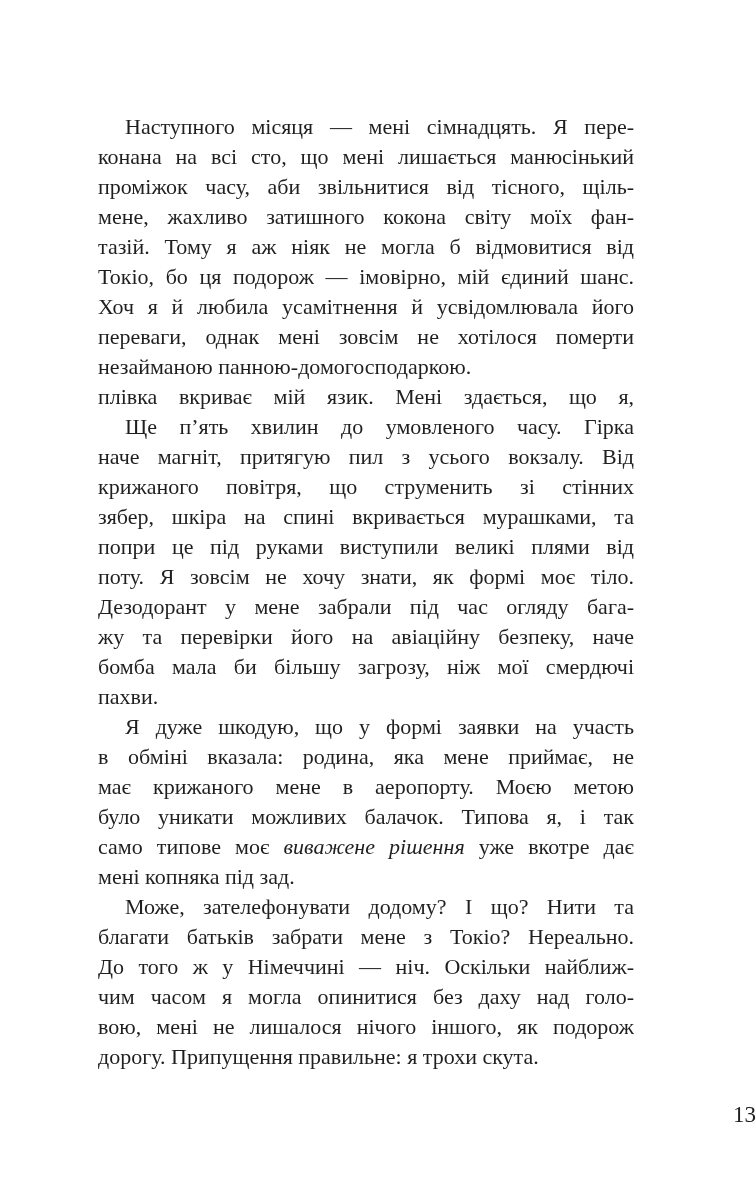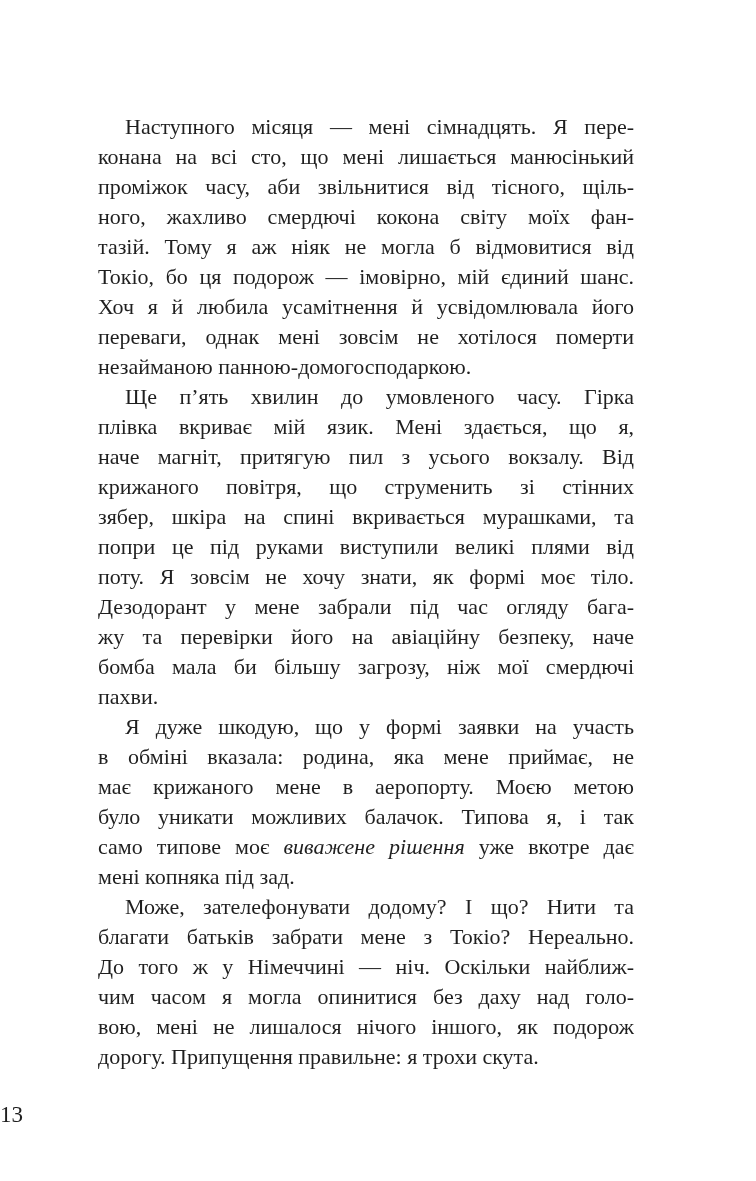--- a/index.html
+++ b/index.html
@@ -31,45 +31,45 @@
     white-space: normal;
   }
   .line.first { text-indent: 27px; }
   .line.last { text-align-last: left; }
   .line i { }
   .folio {
     position: absolute;
     left: 0;
     top: 1100px;
     width: 100%;
-    text-align: left;
+    text-align: right;
     font-size: 23px;
     line-height: 30px;
     color: var(--ink, #1f1f1f);
   }
 </style>
 </head>
 <body>
 
 <div class="page">
   <div class="text-block">
       <div class="paragraph">
         <div class="line first"><span>Наступного місяця — мені сімнадцять. Я пере-</span></div>
         <div class="line"><span>конана на всі сто, що мені лишається манюсінький</span></div>
         <div class="line"><span>проміжок часу, аби звільнитися від тісного, щіль-</span></div>
-        <div class="line"><span>ного, жахливо смердючі кокона світу моїх фан-</span></div>
+        <div class="line"><span>мене, жахливо затишного кокона світу моїх фан-</span></div>
         <div class="line"><span>тазій. Тому я аж ніяк не могла б відмовитися від</span></div>
         <div class="line"><span>Токіо, бо ця подорож — імовірно, мій єдиний шанс.</span></div>
         <div class="line"><span>Хоч я й любила усамітнення й усвідомлювала його</span></div>
         <div class="line"><span>переваги, однак мені зовсім не хотілося померти</span></div>
         <div class="line last"><span>незайманою панною-домогосподаркою.</span></div>
       </div>
       <div class="paragraph">
+        <div class="line"><span>плівка вкриває мій язик. Мені здається, що я,</span></div>
         <div class="line first"><span>Ще п’ять хвилин до умовленого часу. Гірка</span></div>
-        <div class="line"><span>плівка вкриває мій язик. Мені здається, що я,</span></div>
         <div class="line"><span>наче магніт, притягую пил з усього вокзалу. Від</span></div>
         <div class="line"><span>крижаного повітря, що струменить зі стінних</span></div>
         <div class="line"><span>зябер, шкіра на спині вкривається мурашками, та</span></div>
         <div class="line"><span>попри це під руками виступили великі плями від</span></div>
         <div class="line"><span>поту. Я зовсім не хочу знати, як формі моє тіло.</span></div>
         <div class="line"><span>Дезодорант у мене забрали під час огляду бага-</span></div>
         <div class="line"><span>жу та перевірки його на авіаційну безпеку, наче</span></div>
         <div class="line"><span>бомба мала би більшу загрозу, ніж мої смердючі</span></div>
         <div class="line last"><span>пахви.</span></div>
       </div>

